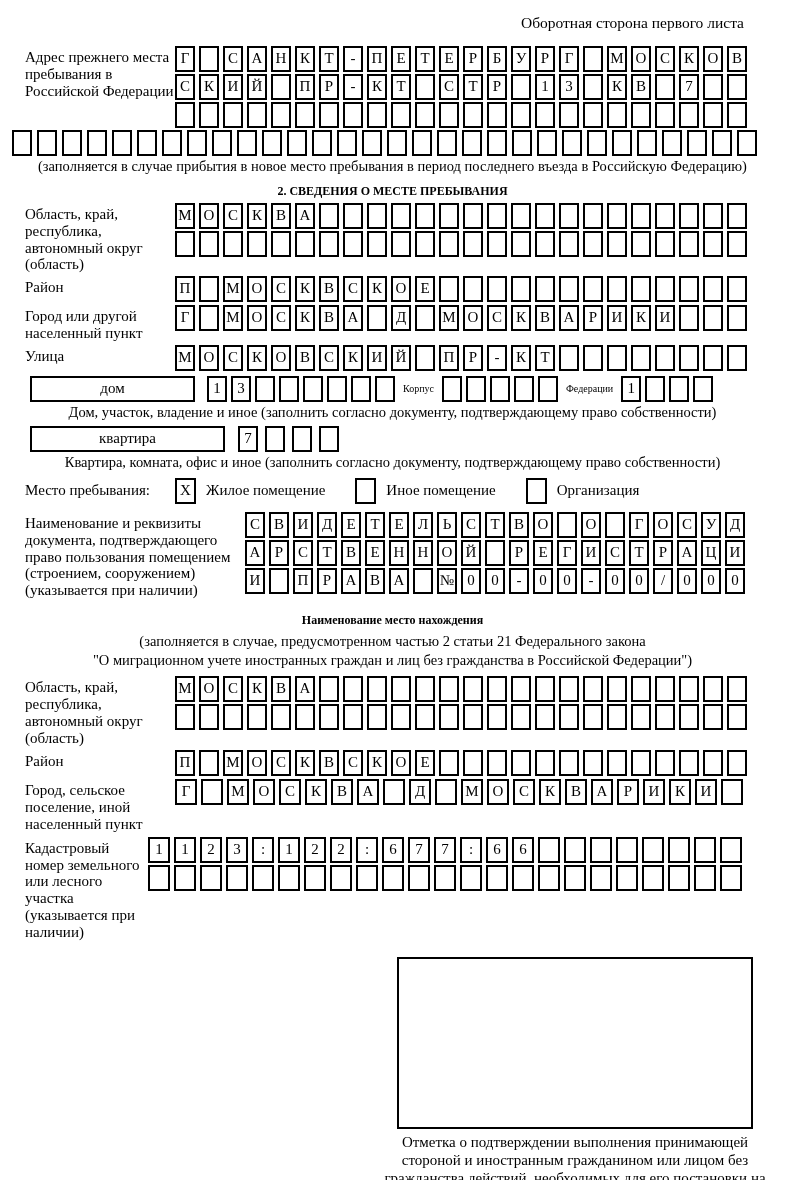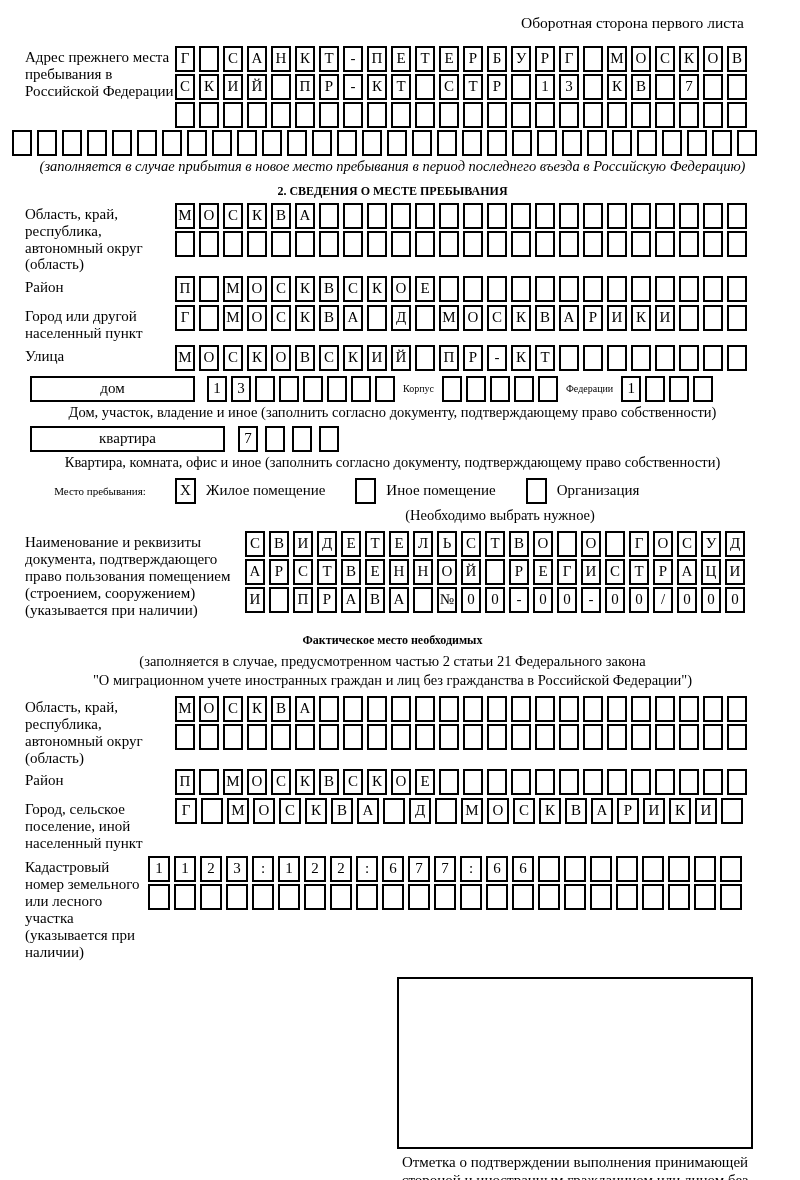--- a/index.html
+++ b/index.html
@@ -10,31 +10,31 @@
   .label{width:150px;flex-shrink:0;font-size:15px;line-height:1.13;padding-top:3px;}
   .label.w220{width:220px;}
   .label.w123{width:123px;}
   .rows{display:flex;flex-direction:column;gap:2px;}
   .cellrow{display:flex;gap:4px;}
   .cell{box-sizing:border-box;flex-shrink:0;width:20px;height:26px;border:2px solid #000;
         font-size:15px;line-height:21px;text-align:center;overflow:hidden;}
   .cellrow.w18 .cell{width:22px;}
   .cellrow.spread{gap:5px;margin-left:-13px;margin-top:2px;}
   .note{font-size:14.5px;margin-top:2px;line-height:1.15;text-align:center;}
-  .center{text-align:center;font-style:italic;}
+  .center{text-align:center;}
   .sec-title{font-size:12px;font-weight:bold;text-align:center;margin:9px 0 4px;}
   .boxrow{display:flex;align-items:flex-start;margin-left:5px;margin-top:5px;}
   .labelbox{box-sizing:border-box;border:2px solid #000;height:26px;font-size:15px;
             text-align:center;line-height:21px;flex-shrink:0;}
   .labelbox.dom{width:165px;margin-right:12px;}
   .labelbox.kv{width:195px;margin-right:13px;}
   .boxrow .cellrow.kvcells{gap:7px;}
   .inline-label{font-size:10px;line-height:26px;margin:0 8px;white-space:nowrap;}
   .mesto{display:flex;align-items:center;margin-top:7px;}
-  .mesto-label{font-size:11px;width:150px;flex-shrink:0;text-align:center;}
+  .mesto-label{font-size:15px;width:150px;flex-shrink:0;}
   .checkbox{box-sizing:border-box;width:21px;height:26px;border:2px solid #000;flex-shrink:0;
             font-size:15px;text-align:center;line-height:21px;}
   .opt-label{font-size:15px;margin:0 30px 0 10px;white-space:nowrap;}
   .opt-label.last{margin-right:0;}
   .mesto-note{margin-left:215px;margin-top:3px;}
   .fact-note{text-align:center;font-size:14.5px;line-height:1.3;}
   .doc-field{margin-top:8px;}
   .fact-title{margin-top:14px;}
   .stamp{box-sizing:border-box;width:356px;height:172px;border:2px solid #000;
          margin-left:372px;margin-top:16px;}
@@ -358,21 +358,20 @@
 
   <div class="mesto">
     <span class="mesto-label">Место пребывания:</span>
     <span class="checkbox">X</span>
     <span class="opt-label">Жилое помещение</span>
     <span class="checkbox"></span>
     <span class="opt-label">Иное помещение</span>
     <span class="checkbox"></span>
     <span class="opt-label last">Организация</span>
   </div>
-  <div class="note mesto-note">(Необходимо выбрать нужное)</div>
 
   <div class="field doc-field">
     <div class="label w220">Наименование и реквизиты документа, подтверждающего право пользования помещением (строением, сооружением) (указывается при наличии)</div>
     <div class="rows">
       <div class="cellrow">
           <span class="cell">С</span>
           <span class="cell">В</span>
           <span class="cell">И</span>
           <span class="cell">Д</span>
           <span class="cell">Е</span>
@@ -435,21 +434,21 @@
           <span class="cell">0</span>
           <span class="cell">0</span>
           <span class="cell">/</span>
           <span class="cell">0</span>
           <span class="cell">0</span>
           <span class="cell">0</span>
         </div>
     </div>
   </div>
 
-  <div class="sec-title fact-title">Фактическое место необходимых</div>
+  <div class="sec-title fact-title">Наименование место нахождения</div>
   <div class="fact-note">(заполняется в случае, предусмотренном частью 2 статьи 21 Федерального закона</div>
   <div class="fact-note">"О миграционном учете иностранных граждан и лиц без гражданства в Российской Федерации")</div>
 
   <div class="field" style="margin-top:6px;">
     <div class="label">Область, край, республика, автономный округ (область)</div>
     <div class="rows">
       <div class="cellrow">
           <span class="cell">М</span>
           <span class="cell">О</span>
           <span class="cell">С</span>

